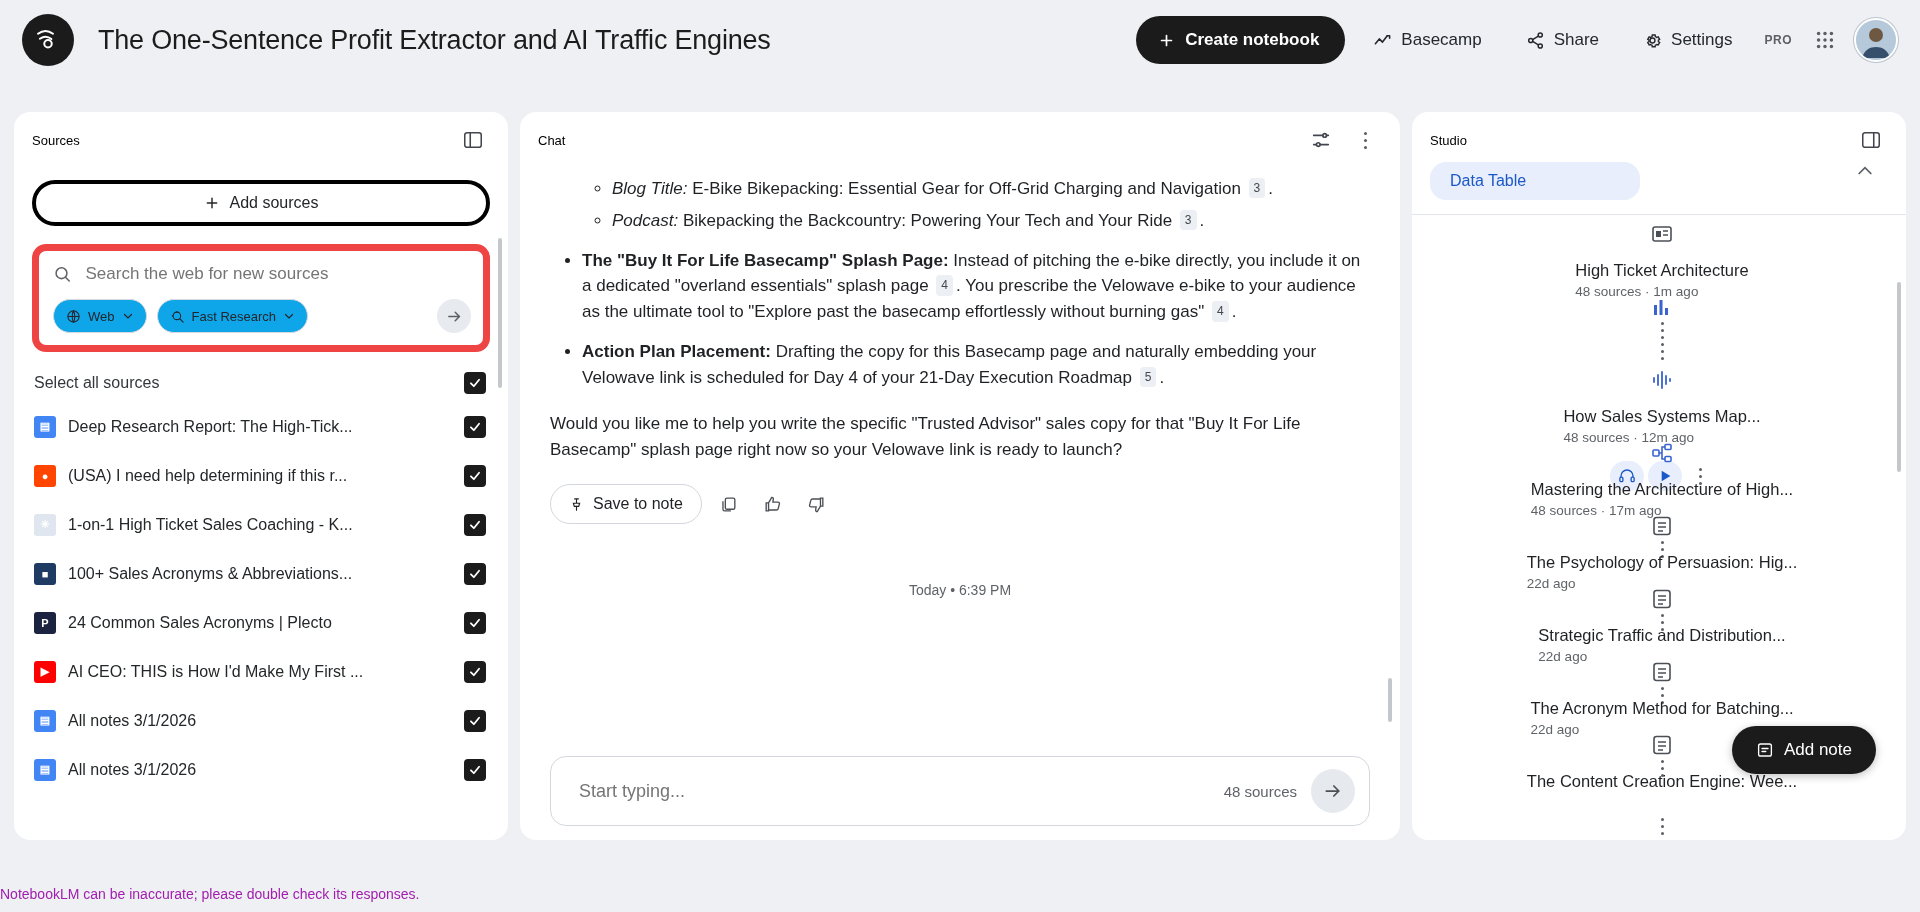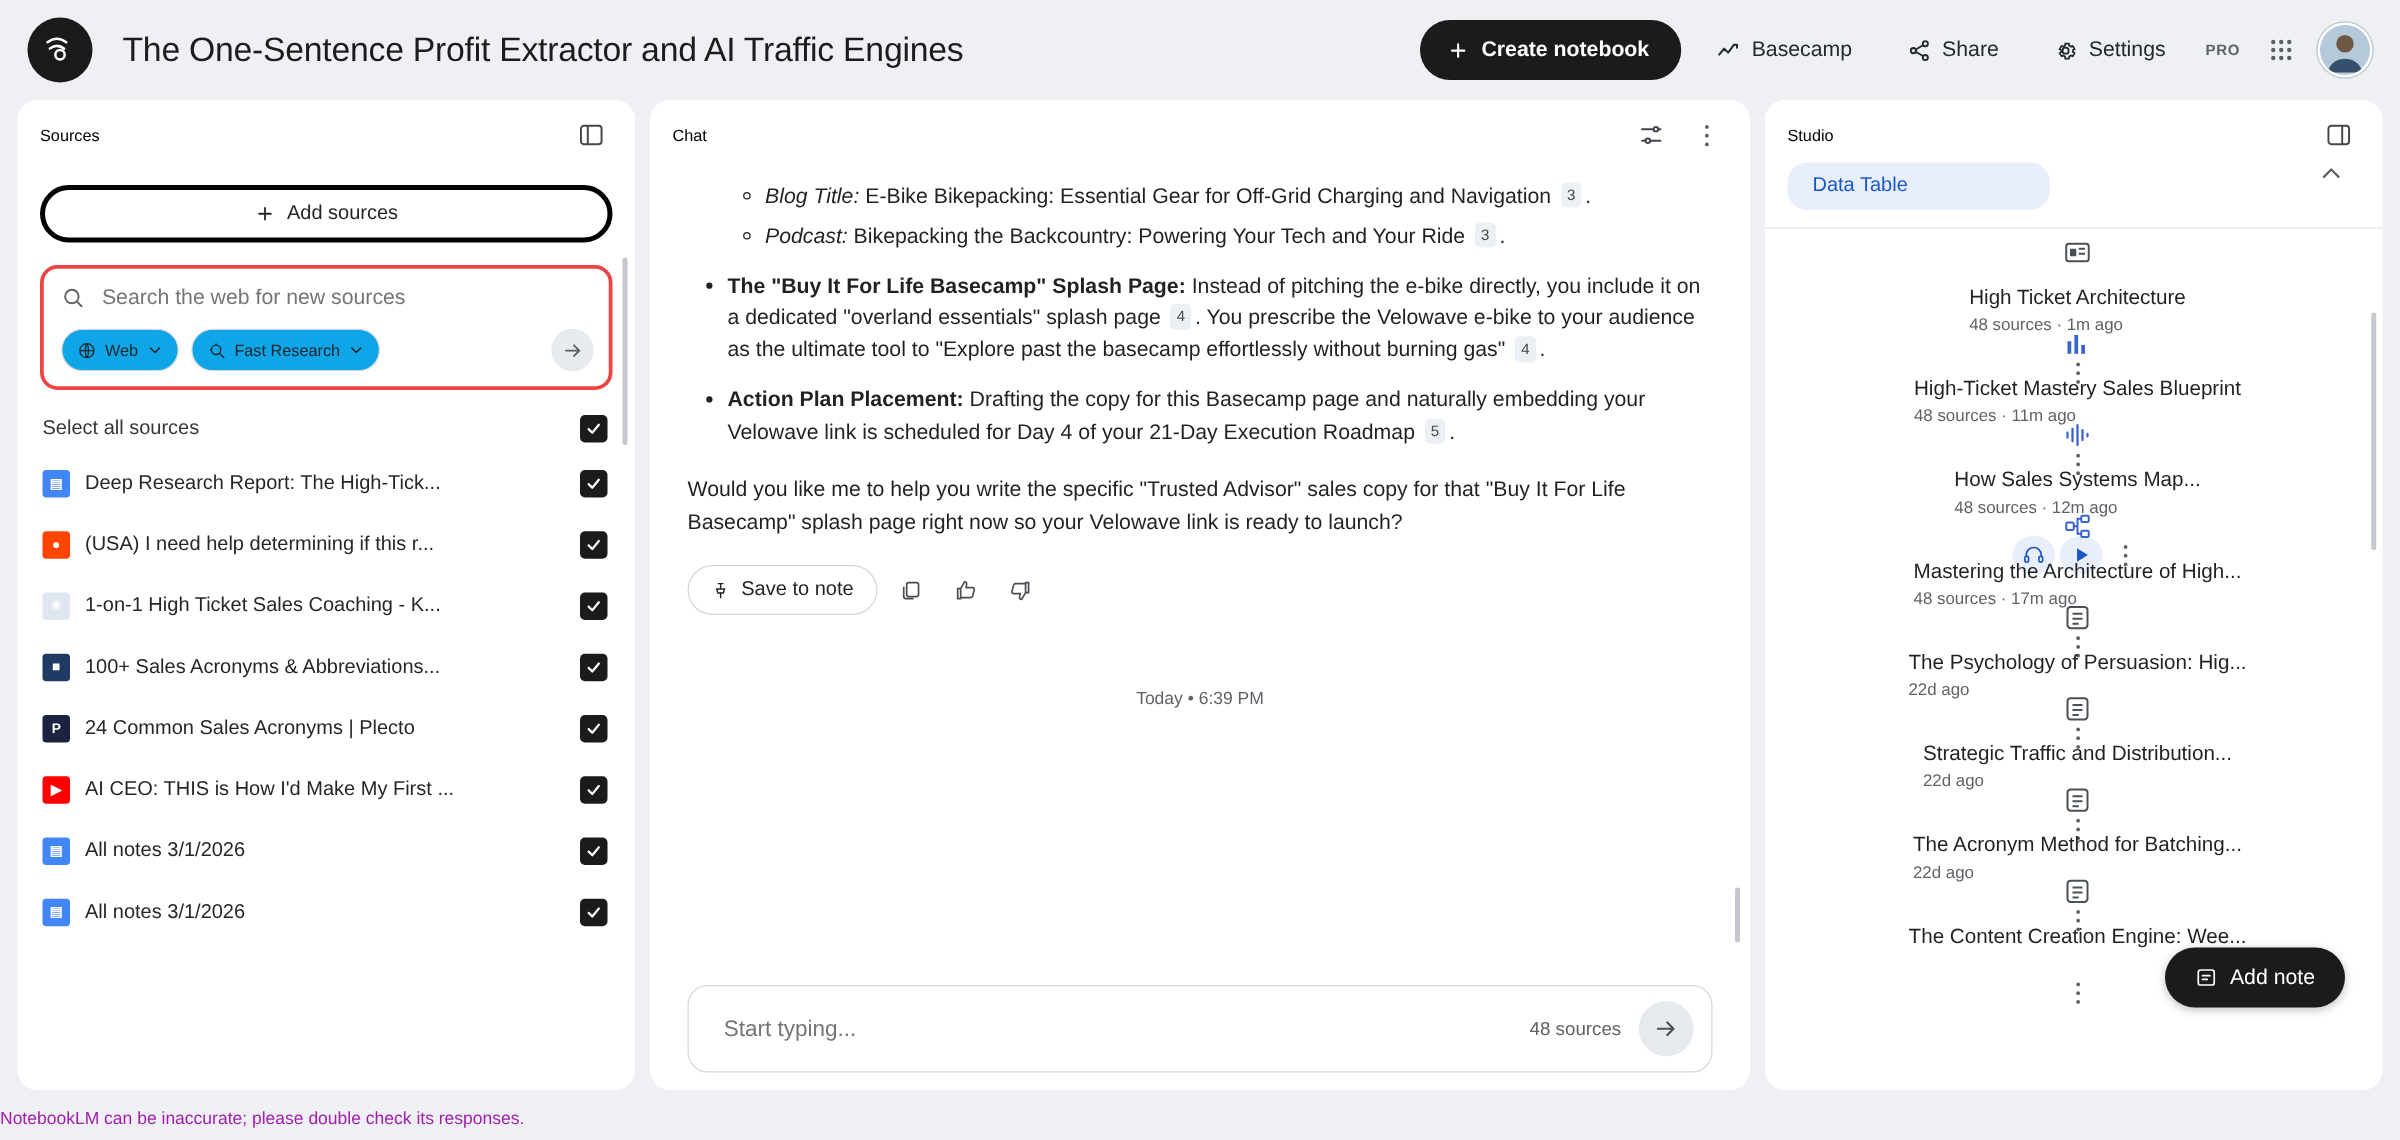--- a/index.html
+++ b/index.html
@@ -8,20 +8,21 @@
     width: 1920px; height: 912px;
     overflow: hidden;
     background: #eef0f4;
     font-family: "Liberation Sans", sans-serif;
     color: #1f1f1f;
   }
   .app {
     width: 1920px; height: 912px;
     display: flex; flex-direction: column;
     background: #eef0f4;
+    gap: 32px;
   }
 
   
   .topbar {
     height: 80px;
     display: flex; align-items: center;
     padding: 0 22px 0 22px;
     gap: 16px;
     flex: 0 0 80px;
   }
@@ -109,21 +110,21 @@
   
   .sources { flex: 0 0 494px; position: relative; }
   .sources-body { padding: 6px 18px 0 18px; overflow: hidden; flex: 1 1 auto; position: relative;}
   .add-sources {
     height: 46px; border: 4px solid #000000; border-radius: 23px;
     display:flex; align-items:center; justify-content:center; gap: 10px;
     font-size: 16px; color: #232629; cursor: pointer; margin-top: 6px;
   }
   .search-box {
     margin-top: 18px;
-    border: 3px solid #ef4444; border-radius: 14px;
+    border: 7px solid #ef4444; border-radius: 14px;
     padding: 12px 12px 12px 14px;
   }
   .search-row { display:flex; align-items:center; gap: 12px; }
   .search-input {
     border: none; outline: none; font-size: 17px; color: #5f6368;
     width: 100%; background: transparent;
     font-family: "Liberation Sans", sans-serif;
   }
   .chips-row { display:flex; align-items:center; gap: 10px; margin-top: 14px; }
   .chip {
@@ -618,24 +619,20 @@
             </div>
           </div>
           <div class="note-row">
             <span class="note-ico">
               <svg width="24" height="24" viewBox="0 0 24 24" fill="#3a63d0">
                 <rect x="4" y="10" width="3" height="10"></rect>
                 <rect x="9.5" y="5" width="3" height="15"></rect>
                 <rect x="15" y="13" width="3" height="7"></rect>
               </svg>
             </span>
-            <div class="note-text">
-              <div class="note-title">High-Ticket Mastery Sales Blueprint</div>
-              <div class="note-sub">48 sources · 11m ago</div>
-            </div>
             <div class="note-actions">
               <span class="kebab">
                 <span class="kebab-inner">
                   <span class="dot"></span>
                   <span class="dot"></span>
                   <span class="dot"></span>
                 </span>
               </span>
             </div>
           </div>

